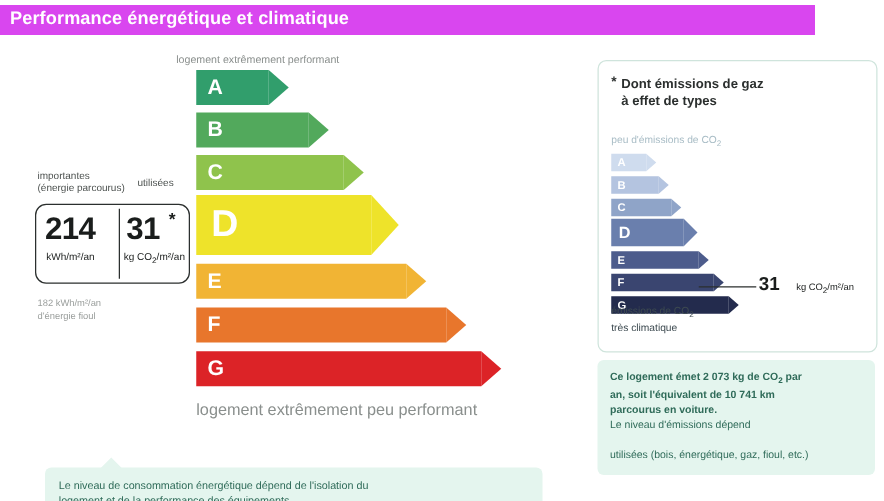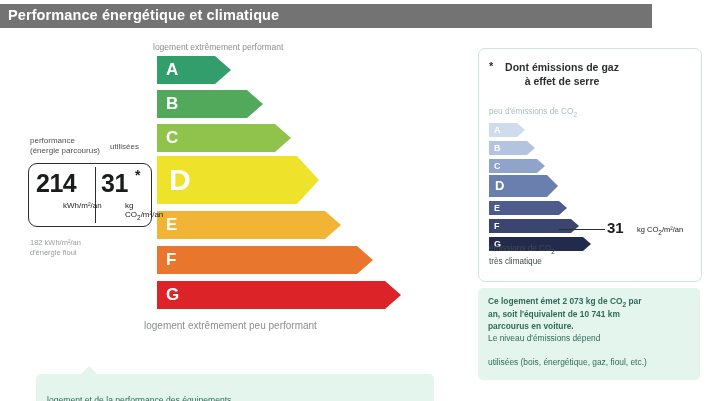--- a/index.html
+++ b/index.html
@@ -19,21 +19,21 @@
     width: 707px;
     height: 401px;
   }
 
   
   .header {
     position: absolute;
     left: 0; top: 4px;
     width: 652px;
     height: 24px;
-    background: #737373;
+    background: #d946ef;
   }
   .header-title {
     position: absolute;
     left: 8px; top: 3px;
     color: #ffffff;
     font-size: 14.5px;
     font-weight: bold;
     letter-spacing: 0.1px;
     white-space: nowrap;
   }
@@ -41,29 +41,29 @@
   
   .dpe-main {
     position: absolute;
     left: 0; top: 32px;
     width: 470px;
     height: 345px;
   }
 
   .cap-top {
     position: absolute;
-    left: 153px; top: 10px;
+    left: 141px; top: 10px;
     font-size: 8.5px;
     color: #8a8f8d;
     white-space: nowrap;
   }
   .cap-bottom {
     position: absolute;
-    left: 144px; top: 288px;
-    font-size: 10px;
+    left: 157px; top: 288px;
+    font-size: 13px;
     color: #8a8f8d;
     white-space: nowrap;
   }
 
   
   .bars {
     position: absolute;
     left: 157px; top: 24px;
     width: 260px;
     height: 262px;
@@ -155,21 +155,20 @@
     left: 106px; top: 3px;
     font-size: 14px;
     font-weight: bold;
     color: #1a1d1c;
   }
   .badge-unit {
     position: absolute;
     top: 37px;
     font-size: 8px;
     color: #1a1d1c;
-    margin-left: 26px;
   }
   .badge-unit-1 { left: 8px; }
   .badge-unit-2 { left: 70px; }
 
   .final-energy {
     position: absolute;
     left: 30px; top: 206px;
     font-size: 7.5px;
     color: #9a9e9c;
     line-height: 1.35;
@@ -390,21 +389,21 @@
       <div class="bar" style="top:225px;">
         <div class="arrow">
           <div class="body" style="width:228px;background:#dc2327;"></div>
           <div class="tip" style="left:228px;border-left:16px solid #dc2327;"></div>
           <div class="letter">G</div>
         </div>
       </div>
     </div>
 
     <div class="labels-small lbl-conso">
-      <div>performance</div>
+      <div>importantes</div>
       <div>(énergie parcourus)</div>
     </div>
     <div class="labels-small lbl-emis">utilisées</div>
 
     <div class="badge">
       <div class="badge-sep"></div>
       <div class="badge-val badge-val-1">214</div>
       <div class="badge-unit badge-unit-1">kWh/m²/an</div>
       <div class="badge-val badge-val-2">31</div>
       <div class="badge-star">*</div>
@@ -412,31 +411,31 @@
     </div>
 
     <div class="final-energy">
       <div>182 kWh/m²/an</div>
       <div>d'énergie fioul</div>
     </div>
 
     <div class="note-left-tick"></div>
     <div class="note-left">
       <div class="note-left-text">
-        <br>
+        <span>Le niveau de consommation énergétique dépend de l'isolation du</span><br>
         <span>logement et de la performance des équipements.</span>
       </div>
     </div>
   </div>
 
   <div class="ges-panel">
     <div class="ges-star">*</div>
-    <div class="ges-title" style="left:8px;text-align:center;">
+    <div class="ges-title" style="left:18px;">
       <span>Dont émissions de gaz</span><br>
-      <span>à effet de serre</span>
+      <span>à effet de types</span>
     </div>
 
     <div class="ges-cap-top">peu d'émissions de CO<sub>2</sub></div>
 
     <div class="ges-bars">
 
       <div class="gbar" style="top:0px;">
         <div class="gbody" style="width:28px;background:#cfdcee;"></div>
         <div class="gtip" style="left:28px;border-left:8px solid #cfdcee;"></div>
         <div class="gletter">A</div>

